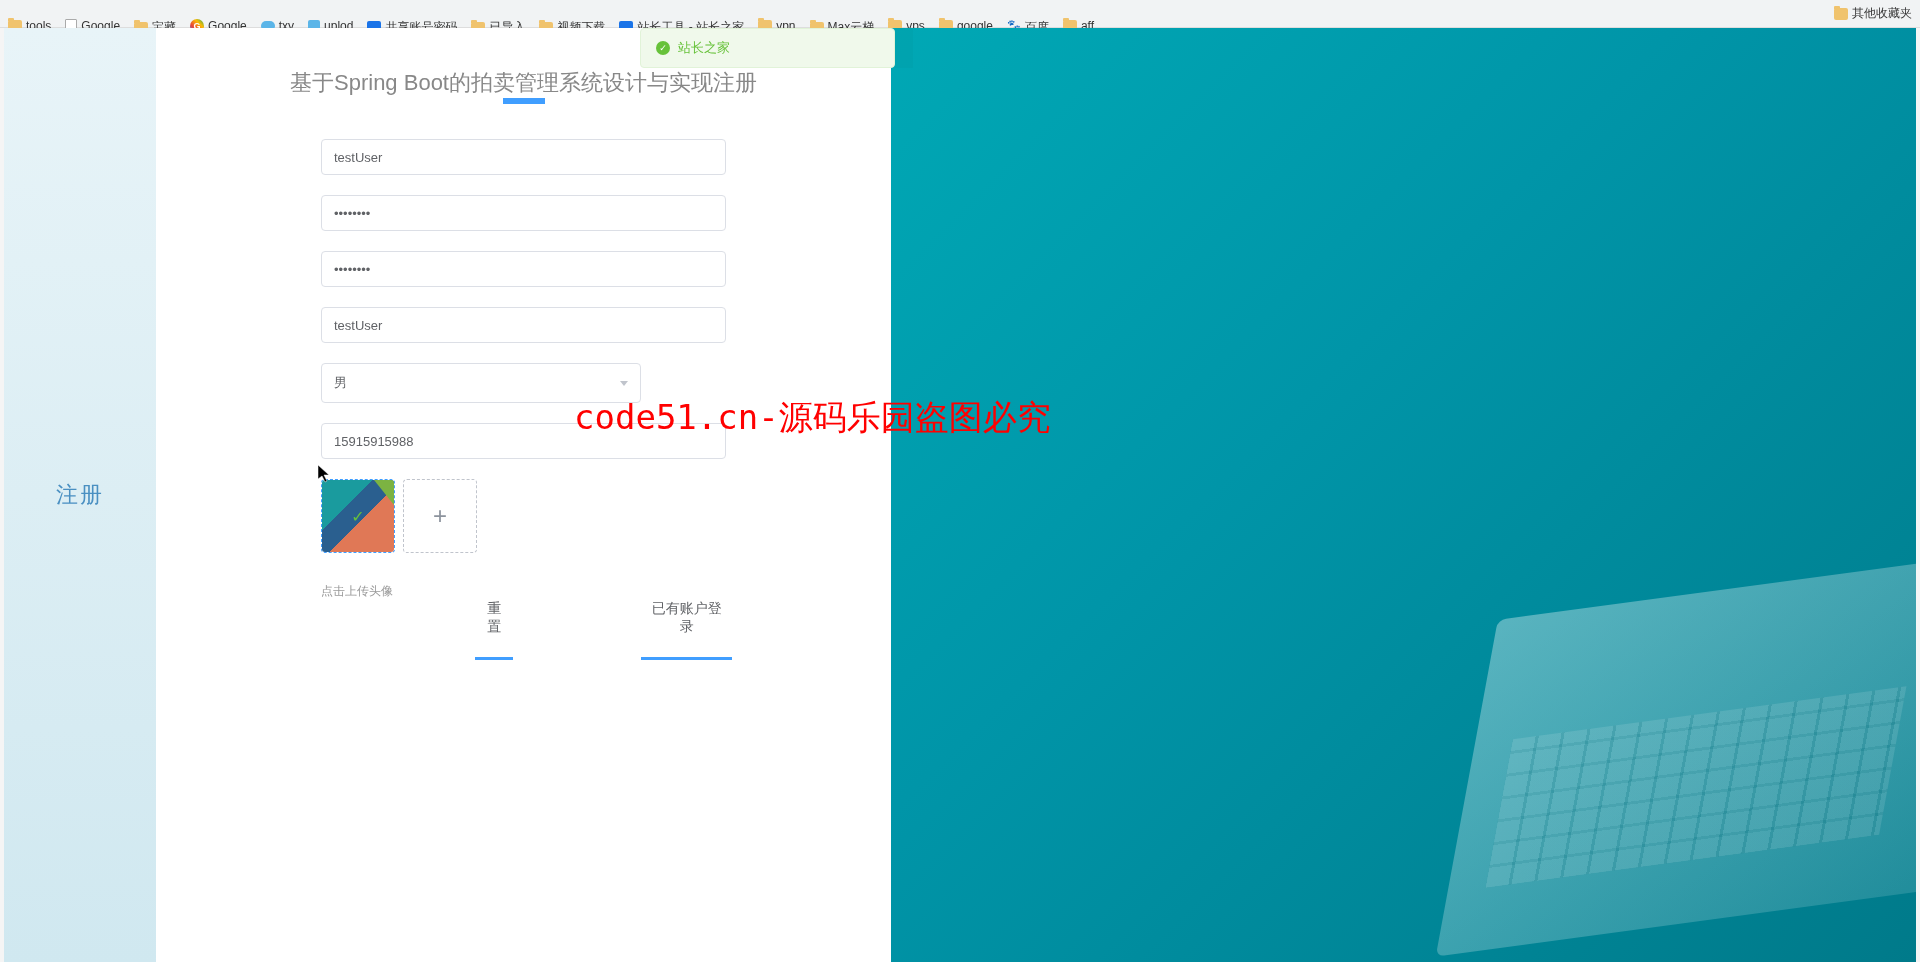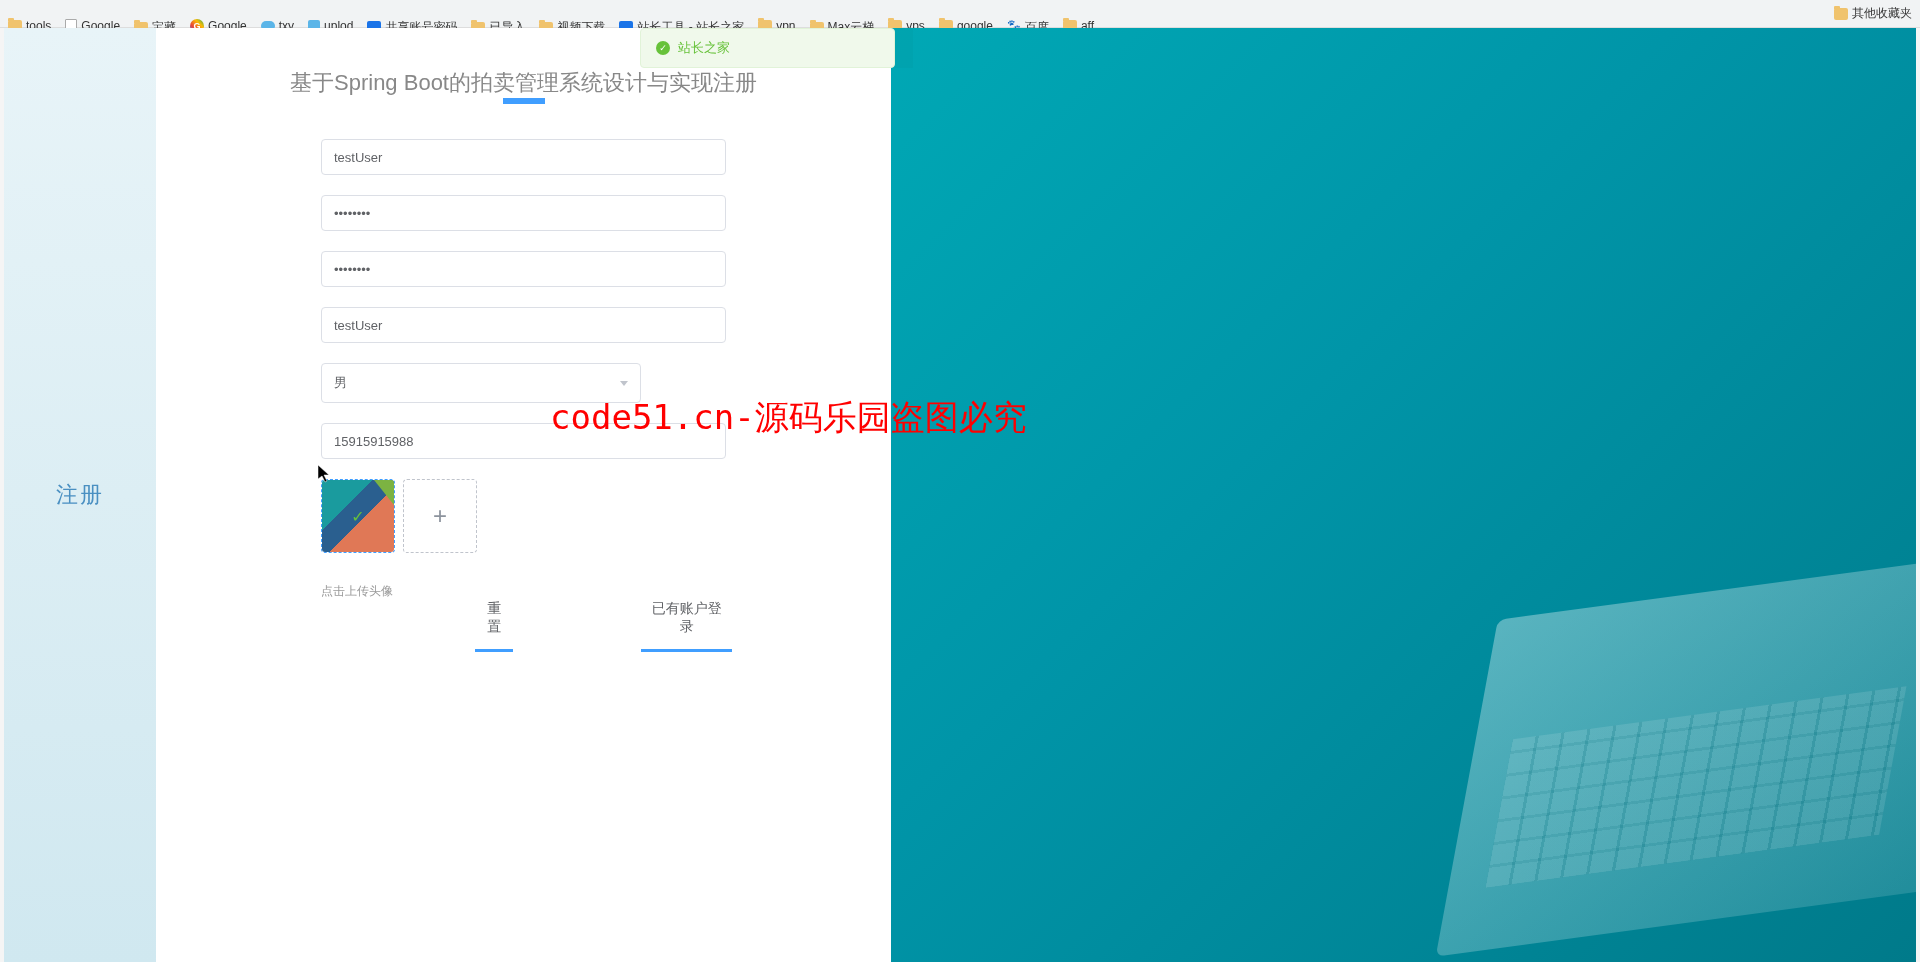--- a/index.html
+++ b/index.html
@@ -158,21 +158,21 @@
 }
 
 
 .actions { display: flex; gap: 140px; padding-left: 160px; }
 .action-btn {
   background: none;
   border: none;
   font-size: 14px;
   color: #606266;
   cursor: pointer;
-  padding-bottom: 16px;
+  padding-bottom: 24px;
   position: relative;
 }
 .action-btn::after {
   content: '';
   position: absolute;
   bottom: 0;
   left: -6px;
   right: -6px;
   height: 3px;
   background: #409eff;
@@ -241,21 +241,21 @@
   background: repeating-linear-gradient(90deg, rgba(255,255,255,0.12) 0 22px, rgba(0,80,90,0.15) 22px 25px),
               repeating-linear-gradient(0deg, rgba(255,255,255,0.08) 0 20px, rgba(0,80,90,0.12) 20px 23px);
   transform: skewX(-18deg) rotate(-8deg);
   opacity: 0.6;
 }
 
 
 .watermark {
   position: absolute;
   top: 395px;
-  left: 550px;
+  left: 574px;
   font-size: 34px;
   color: #ff0000;
   font-family: "SimSun", monospace;
   z-index: 200;
   white-space: nowrap;
   pointer-events: none;
 }
 
 
 .cursor {

